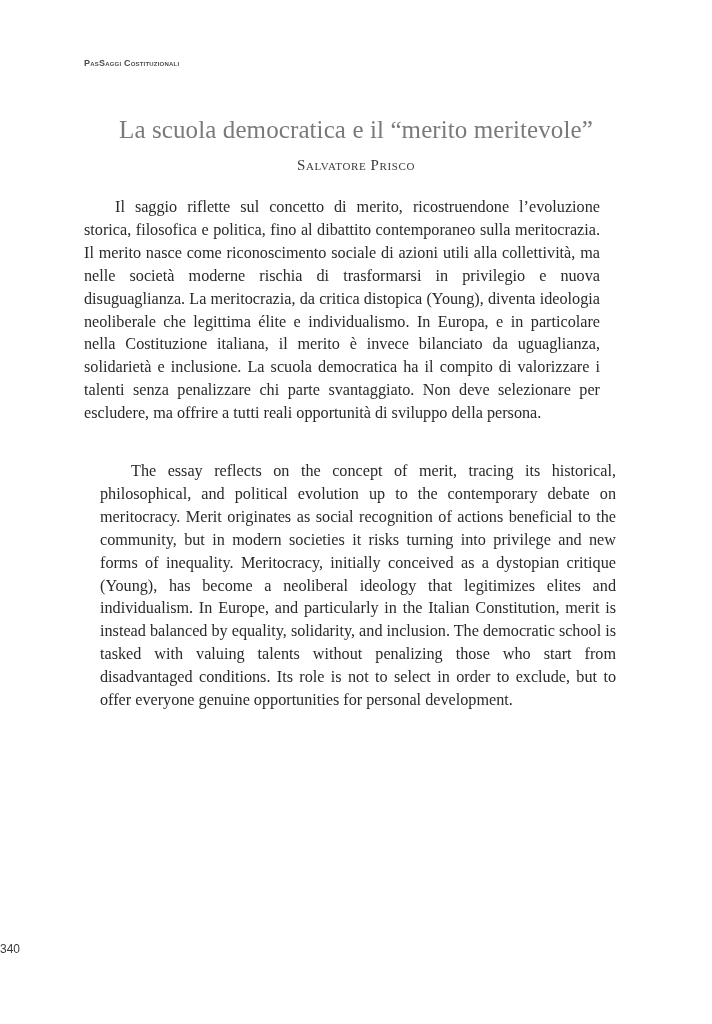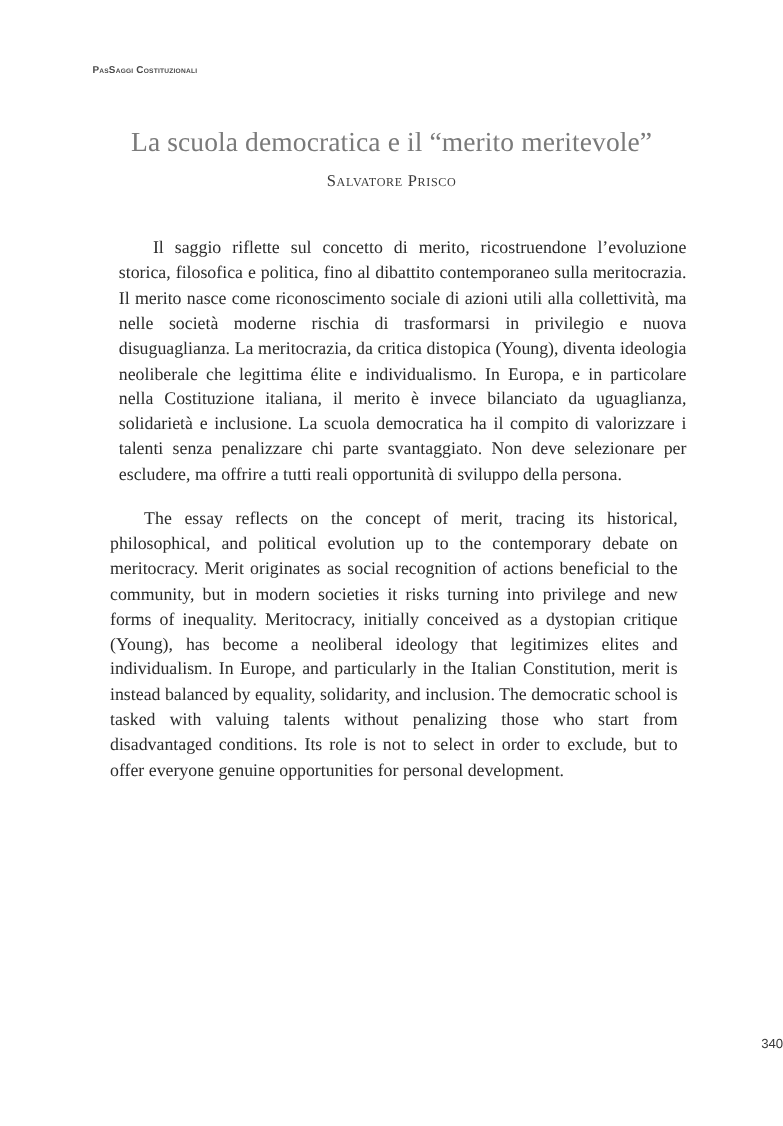--- a/index.html
+++ b/index.html
@@ -54,28 +54,28 @@
       left: 84px;
       width: 516px;
       margin: 0;
       font-size: 16.2px;
       line-height: 22.9px;
       text-align: justify;
       text-indent: 31px;
       hyphens: manual;
       color: #2a2a2a;
     }
-    .abstract.it { top: 214px; margin-left: 24px; }
+    .abstract.it { top: 196px; }
     .abstract.en { top: 460px; margin-left: 16px; }
     .page-number {
       position: absolute;
       left: 0;
       width: 712px;
       top: 942px;
-      text-align: right;
+      text-align: left;
       font-family: "Liberation Sans", "DejaVu Sans", sans-serif;
       font-size: 12px;
       color: #3a3a3a;
     }
   </style>
 </head>
 <body>
 
 <div class="running-header">PasSaggi Costituzionali</div>
 

